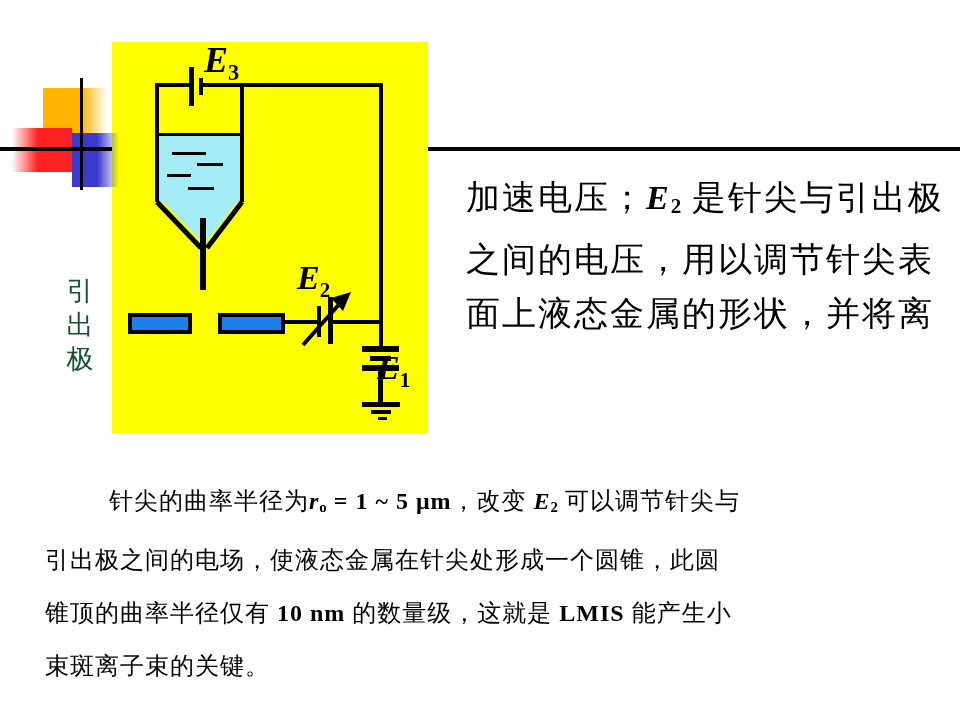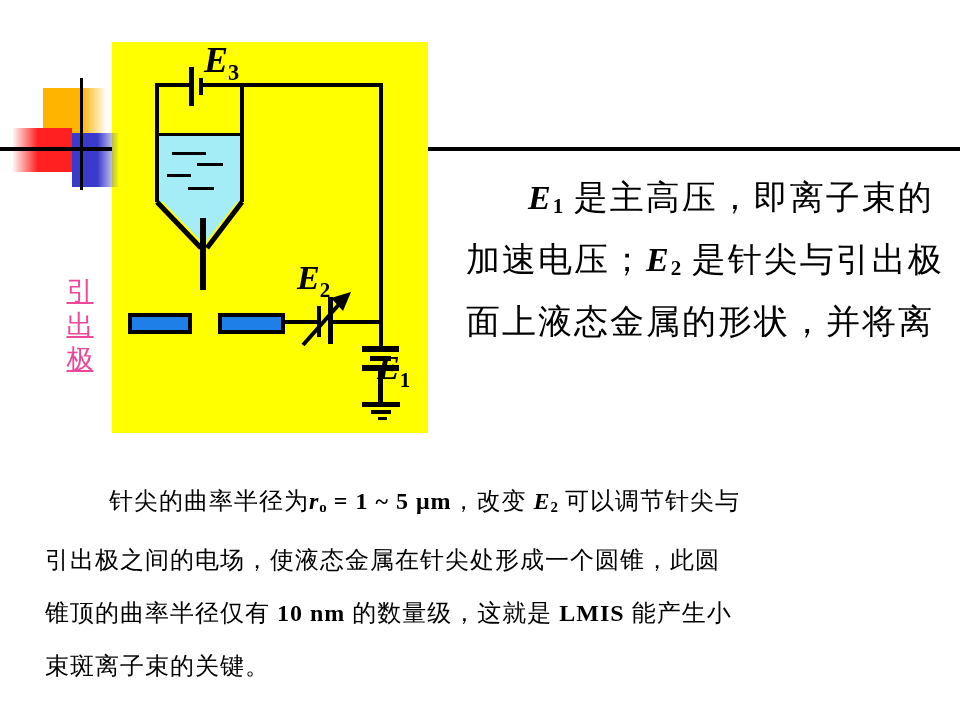--- a/index.html
+++ b/index.html
@@ -96,25 +96,25 @@
   <div class="dlabel" style="left:204px;top:42px;font-size:36px;">
     <span>E</span><sub>3</sub>
   </div>
   <div class="dlabel" style="left:297px;top:261px;font-size:34px;">
     <span>E</span><sub>2</sub>
   </div>
   <div class="dlabel" style="left:377px;top:351px;font-size:34px;">
     <span>E</span><sub>1</sub>
   </div>
 
-  <div class="vlabel" style="color: #ec4899; text-decoration: underline;">引出极</div>
+  <div class="vlabel" style="color: #14532d;">引出极</div>
 
   <div class="para para-right">
-      <div class="line indent"><span class="bi">E</span><span class="bsub">1</span><span> 是主高压，即离子束的</span></div>
       <div class="line"><span>加速电压；</span><span class="bi">E</span><span class="bsub">2</span><span> 是针尖与引出极</span></div>
+      <div class="line"><span>之间的电压，用以调节针尖表</span></div>
       <div class="line"><span>面上液态金属的形状，并将离</span></div>
     </div>
 
   <div class="para para-bottom">
       <div class="line indent"><span>针尖的曲率半径为</span><span class="bi">r</span><span class="bsub">o</span><span class="bld"> = 1 ~ 5 μm</span><span>，改变 </span><span class="bi">E</span><span class="bsub">2</span><span> 可以调节针尖与</span></div>
       <div class="line"><span>引出极之间的电场，使液态金属在针尖处形成一个圆锥，此圆</span></div>
       <div class="line"><span>锥顶的曲率半径仅有 </span><span class="bld">10 nm</span><span> 的数量级，这就是 </span><span class="bld">LMIS</span><span> 能产生小</span></div>
       <div class="line"><span>束斑离子束的关键。</span></div>
     </div>
 

